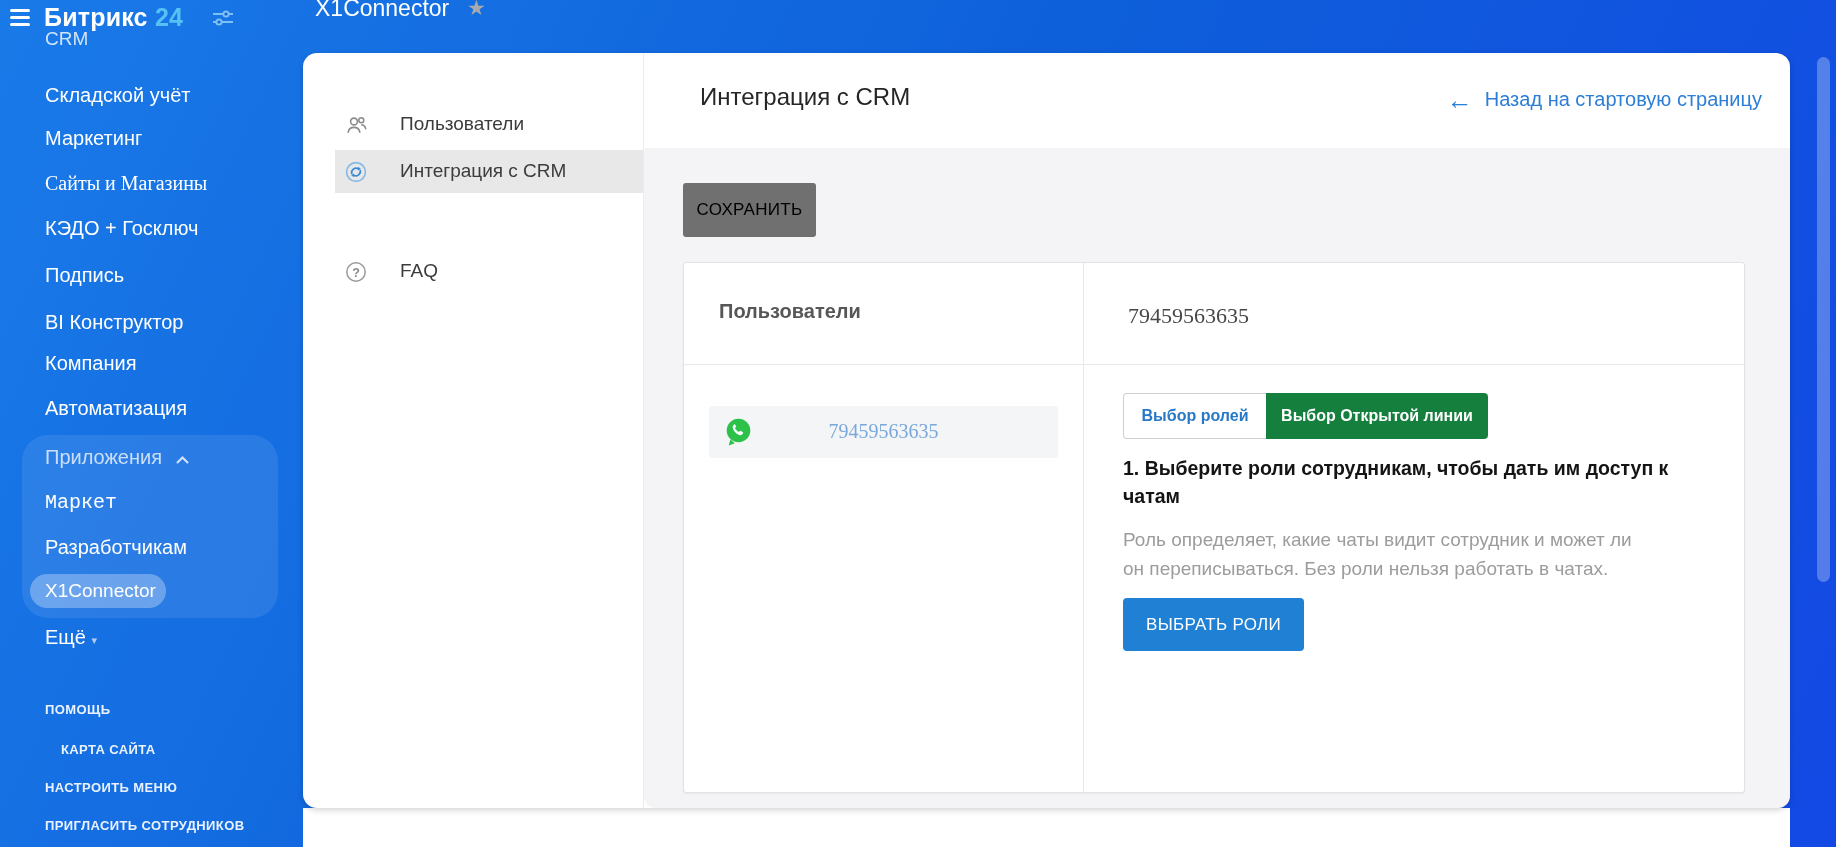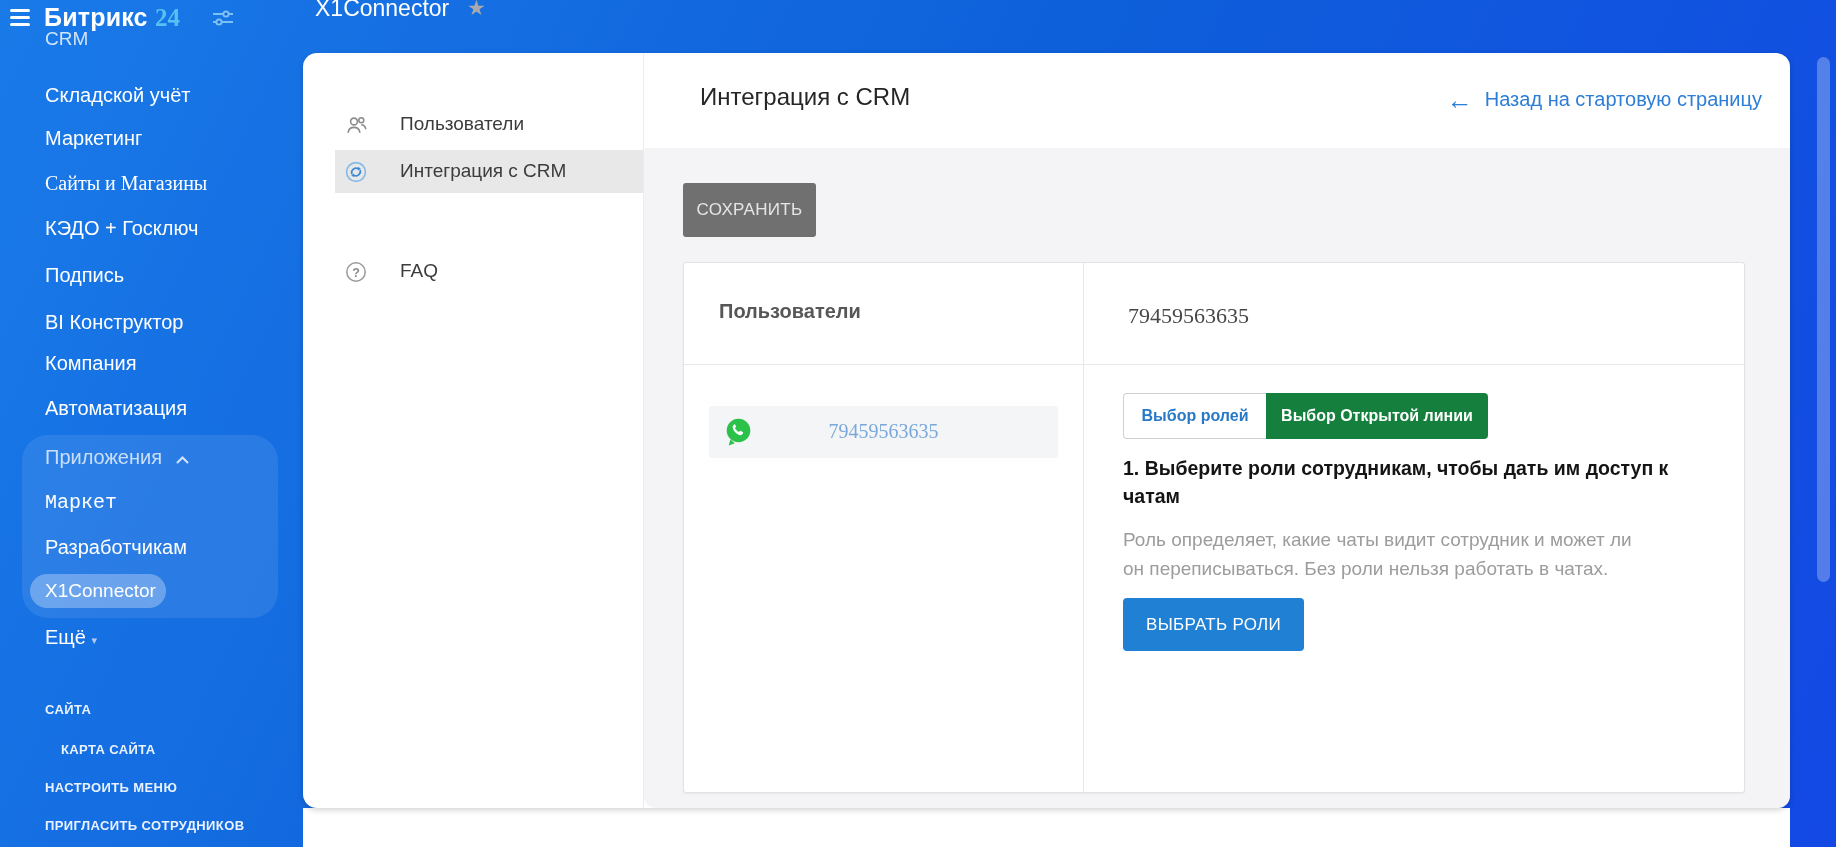--- a/index.html
+++ b/index.html
@@ -3,21 +3,21 @@
 <meta charset="utf-8">
 <style>
   html,body{margin:0;padding:0;background:#0d5ed9;}
   #page{position:relative;width:1836px;height:847px;overflow:hidden;
         font-family:"Liberation Sans",sans-serif;
         background:linear-gradient(115deg,#1a7ae8 0%,#0e60da 48%,#1348e4 100%);}
   .abs{position:absolute;}
   
   .burger span{display:block;width:20px;height:2.6px;background:#fff;border-radius:2px;margin-bottom:4.4px;}
   .logo-text{font-size:25px;font-weight:bold;color:#fff;letter-spacing:.2px;}
-  .logo-24{color:#55c2f3;font-family:Liberation Serif, serif;}
+  .logo-24{color:#55c2f3;}
   .app-title{font-size:23px;color:#fff;font-weight:400;}
   .star{font-size:21px;color:#a9a9ac;}
   
   .side-item{left:45px;color:#fff;font-size:20px;line-height:26px;white-space:nowrap;cursor:pointer;}
   .side-item.dim{color:rgba(255,255,255,.75);}
   .apps-group{left:22px;width:256px;background:rgba(255,255,255,.09);border-radius:26px;}
   .x1-pill{left:30px;width:136px;height:34px;background:rgba(255,255,255,.30);border-radius:17px;}
   .side-foot{left:45px;color:#eaf2ff;font-size:13px;font-weight:bold;letter-spacing:.4px;white-space:nowrap;cursor:pointer;}
   .caret{font-size:11px;color:rgba(255,255,255,.65);}
   
@@ -28,21 +28,21 @@
   .nav-item.active{background:#e8e8e8;left:32px;width:308px;}
   .nav-icon{position:absolute;left:42px;top:11px;width:22px;height:22px;}
   .nav-item.active .nav-icon{left:10px;}
   .nav-label{position:absolute;left:97px;top:10px;font-size:19px;color:#3c3c3c;white-space:nowrap;}
   .nav-item.active .nav-label{left:65px;}
   .panel{left:341px;top:95px;width:1146px;height:660px;background:#f4f4f6;border-radius:0 0 12px 12px;}
   .main-title{font-size:24px;color:#262626;font-weight:500;}
   .back-link{color:#2d7ed6;font-size:20px;cursor:pointer;white-space:nowrap;}
   .back-arrow{font-size:26px;line-height:20px;margin-right:12px;color:#2d7ed6;}
   .btn-save{left:380px;top:130px;width:133px;height:54px;background:#707070;border:none;border-radius:3px;
-            color:#e5e5e5;font-size:17px;font-family:"Liberation Sans",sans-serif;cursor:pointer;letter-spacing:.3px;}
+            color:#000000;font-size:17px;font-family:"Liberation Sans",sans-serif;cursor:pointer;letter-spacing:.3px;}
   
   .tbl{left:380px;top:209px;width:1060px;height:529px;background:#fff;border:1px solid #e2e2e2;
        border-radius:3px;box-shadow:0 1px 2px rgba(0,0,0,.05);}
   .tbl-col-divider{left:399px;top:0;width:1px;height:529px;background:#e8e8e8;}
   .tbl-head-border{left:0;top:101px;width:1060px;height:1px;background:#e8e8e8;}
   .th-users{left:35px;top:37px;font-size:20px;font-weight:bold;color:#575757;}
   .th-phone{left:444px;top:40px;font-size:22px;color:#474747;font-family:"Liberation Serif",serif;}
   .phone-pill{left:25px;top:143px;width:349px;height:52px;background:#f4f5f6;border-radius:3px;cursor:pointer;}
   .phone-num{position:absolute;left:0;top:14px;width:100%;text-align:center;font-size:20px;color:#7aa8da;
              font-family:"Liberation Serif",serif;}
@@ -107,21 +107,21 @@
     <div class="abs side-item" style="top:490px;font-family:Liberation Mono, monospace;">Маркет</div>
     <div class="abs side-item" style="top:534px;">Разработчикам</div>
     <div class="abs x1-pill" style="top:574px;"></div>
     <div class="abs side-item" style="top:578px;font-size:19px;">X1Connector</div>
 
     <div class="abs side-item" style="top:624px;">
       <span>Ещё</span>
       <span class="caret">▾</span>
     </div>
 
-    <div class="abs side-foot" style="top:702px;">САЙТА</div>
+    <div class="abs side-foot" style="top:702px;">ПОМОЩЬ</div>
     <div class="abs side-foot" style="top:742px;padding-left:16px;">КАРТА САЙТА</div>
     <div class="abs side-foot" style="top:780px;">НАСТРОИТЬ МЕНЮ</div>
     <div class="abs side-foot" style="top:818px;">ПРИГЛАСИТЬ СОТРУДНИКОВ</div>
   </div>
 
   <div class="abs below-card"></div>
   <div class="abs scroll-thumb"></div>
 
   <div class="abs card">
 

